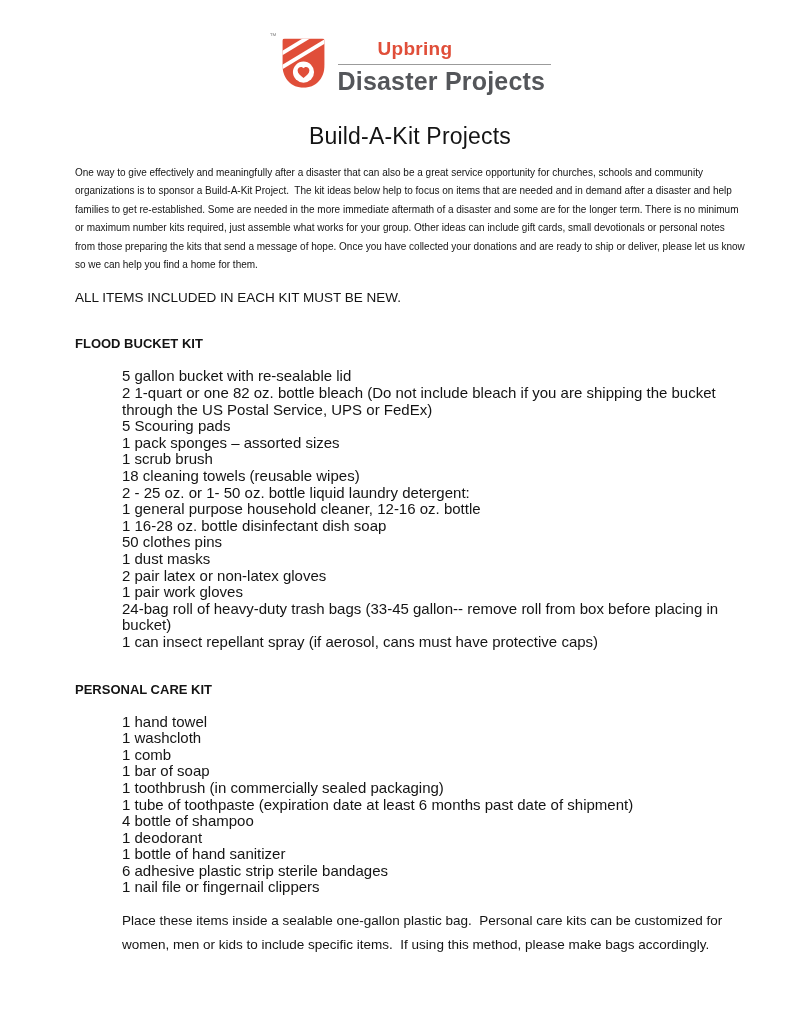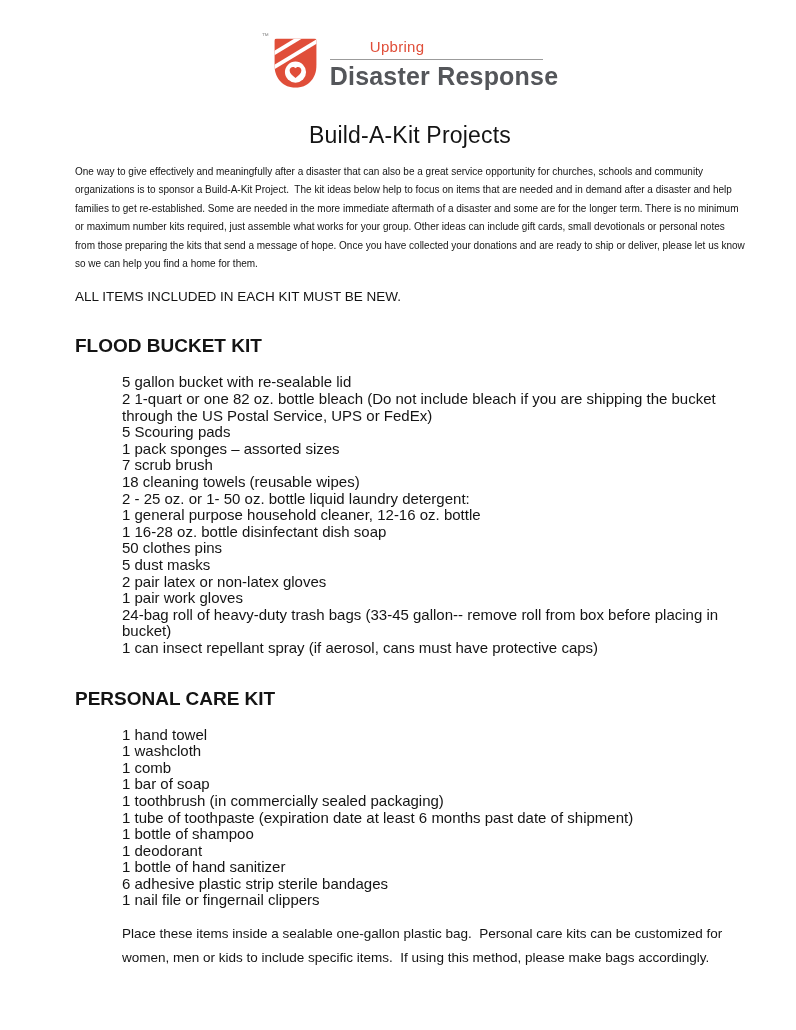--- a/index.html
+++ b/index.html
@@ -31,22 +31,22 @@
   .shield-wrap{position:relative;flex:0 0 auto;}
   .tm{
     position:absolute;left:-10px;top:-4px;
     font-size:7px;color:#8a8a8a;letter-spacing:0;
   }
   .fill-brand{fill:var(--brand-color);}
   .stroke-white{stroke:#ffffff;}
   .logo-text{display:flex;flex-direction:column;padding-top:2px;}
   .logo-brand{
     color:var(--brand-color);
-    font-weight:normal;
-    font-size:15px;
+    font-weight:bold;
+    font-size:19px;
     letter-spacing:.3px;
     padding-left:40px;
   }
   .logo-divider{
     border:none;border-top:1.5px solid #9b9b9b;
     margin:4px 0 2px 0;width:213px;
   }
   .logo-subtitle{
     color:var(--subtitle-color);
     font-size:25px;
@@ -67,21 +67,21 @@
     line-height:18.4px;
     white-space:pre-wrap;
   }
   .notice{
     margin:16px 0 0 0;
     font-size:13.5px;
     font-weight:normal;
   }
   .section-heading{
     margin:31px 0 0 0;
-    font-size:19px;
+    font-size:13px;
     font-weight:bold;
   }
   .kit-list{
     list-style:none;
     margin:17px 0 0 47px;
     padding:0;
     font-size:15px;
     line-height:16.6px;
     max-width:626px;
   }
@@ -112,58 +112,58 @@
           <line x1="-6" y1="27" x2="52" y2="-8" class="stroke-white" stroke-width="5"></line>
           <line x1="-6" y1="45" x2="60" y2="5" class="stroke-white" stroke-width="5"></line>
           <circle cx="30" cy="46" r="13.5" fill="#ffffff"></circle>
           <path class="fill-brand" d="M30 53.5 C25.5 49.8 22.5 47.4 22.5 43.8 C22.5 41.2 24.4 39.4 26.8 39.4 C28.2 39.4 29.4 40.1 30 41.2 C30.6 40.1 31.8 39.4 33.2 39.4 C35.6 39.4 37.5 41.2 37.5 43.8 C37.5 47.4 34.5 49.8 30 53.5 Z"></path>
         </g>
       </svg>
     </div>
     <div class="logo-text">
       <span class="logo-brand">Upbring</span>
       <hr class="logo-divider">
-      <span class="logo-subtitle">Disaster Response</span>
+      <span class="logo-subtitle">Disaster Projects</span>
     </div>
   </div>
 
   <h1 class="doc-title">Build-A-Kit Projects</h1>
 
   <p class="intro">One way to give effectively and meaningfully after a disaster that can also be a great service opportunity for churches, schools and community organizations is to sponsor a Build-A-Kit Project.  The kit ideas below help to focus on items that are needed and in demand after a disaster and help families to get re-established. Some are needed in the more immediate aftermath of a disaster and some are for the longer term. There is no minimum or maximum number kits required, just assemble what works for your group. Other ideas can include gift cards, small devotionals or personal notes from those preparing the kits that send a message of hope. Once you have collected your donations and are ready to ship or deliver, please let us know so we can help you find a home for them.</p>
 
   <p class="notice">ALL ITEMS INCLUDED IN EACH KIT MUST BE NEW.</p>
 
   <p class="section-heading">FLOOD BUCKET KIT</p>
   <ul class="kit-list">
       <li>5 gallon bucket with re-sealable lid</li>
       <li>2 1-quart or one 82 oz. bottle bleach (Do not include bleach if you are shipping the bucket through the US Postal Service, UPS or FedEx)</li>
       <li>5 Scouring pads</li>
       <li>1 pack sponges – assorted sizes</li>
-      <li>7 scrub brush</li>
+      <li>1 scrub brush</li>
       <li>18 cleaning towels (reusable wipes)</li>
       <li>2 - 25 oz. or 1- 50 oz. bottle liquid laundry detergent:</li>
       <li>1 general purpose household cleaner, 12-16 oz. bottle</li>
       <li>1 16-28 oz. bottle disinfectant dish soap</li>
       <li>50 clothes pins</li>
-      <li>5 dust masks</li>
+      <li>1 dust masks</li>
       <li>2 pair latex or non-latex gloves</li>
       <li>1 pair work gloves</li>
       <li>24-bag roll of heavy-duty trash bags (33-45 gallon-- remove roll from box before placing in bucket)</li>
       <li>1 can insect repellant spray (if aerosol, cans must have protective caps)</li>
     </ul>
 
   <p class="section-heading">PERSONAL CARE KIT</p>
   <ul class="kit-list">
       <li>1 hand towel</li>
       <li>1 washcloth</li>
       <li>1 comb</li>
       <li>1 bar of soap</li>
       <li>1 toothbrush (in commercially sealed packaging)</li>
       <li>1 tube of toothpaste (expiration date at least 6 months past date of shipment)</li>
-      <li>1 bottle of shampoo</li>
+      <li>4 bottle of shampoo</li>
       <li>1 deodorant</li>
       <li>1 bottle of hand sanitizer</li>
       <li>6 adhesive plastic strip sterile bandages</li>
       <li>1 nail file or fingernail clippers</li>
     </ul>
 
   <p class="closing">Place these items inside a sealable one-gallon plastic bag.  Personal care kits can be customized for women, men or kids to include specific items.  If using this method, please make bags accordingly.</p>
 
 </div>
 

